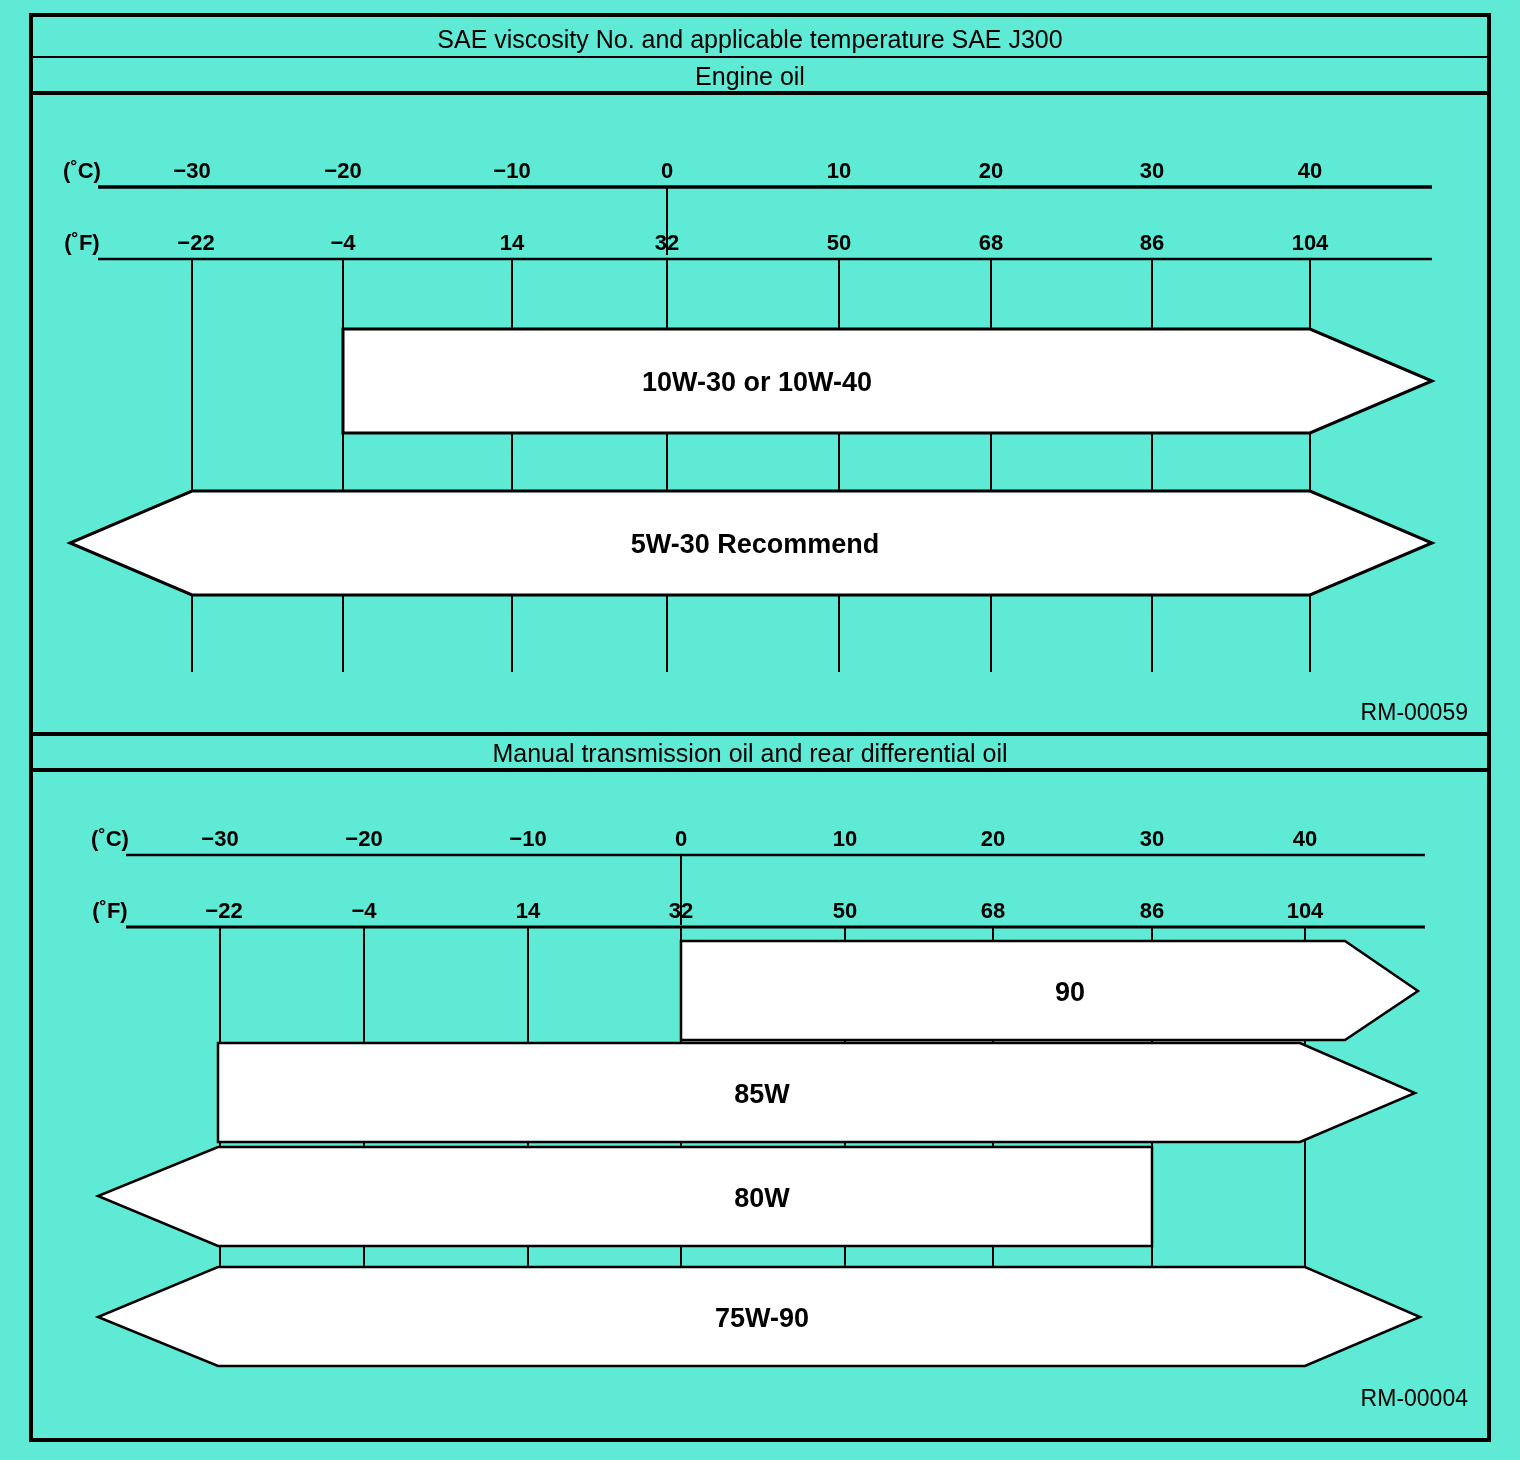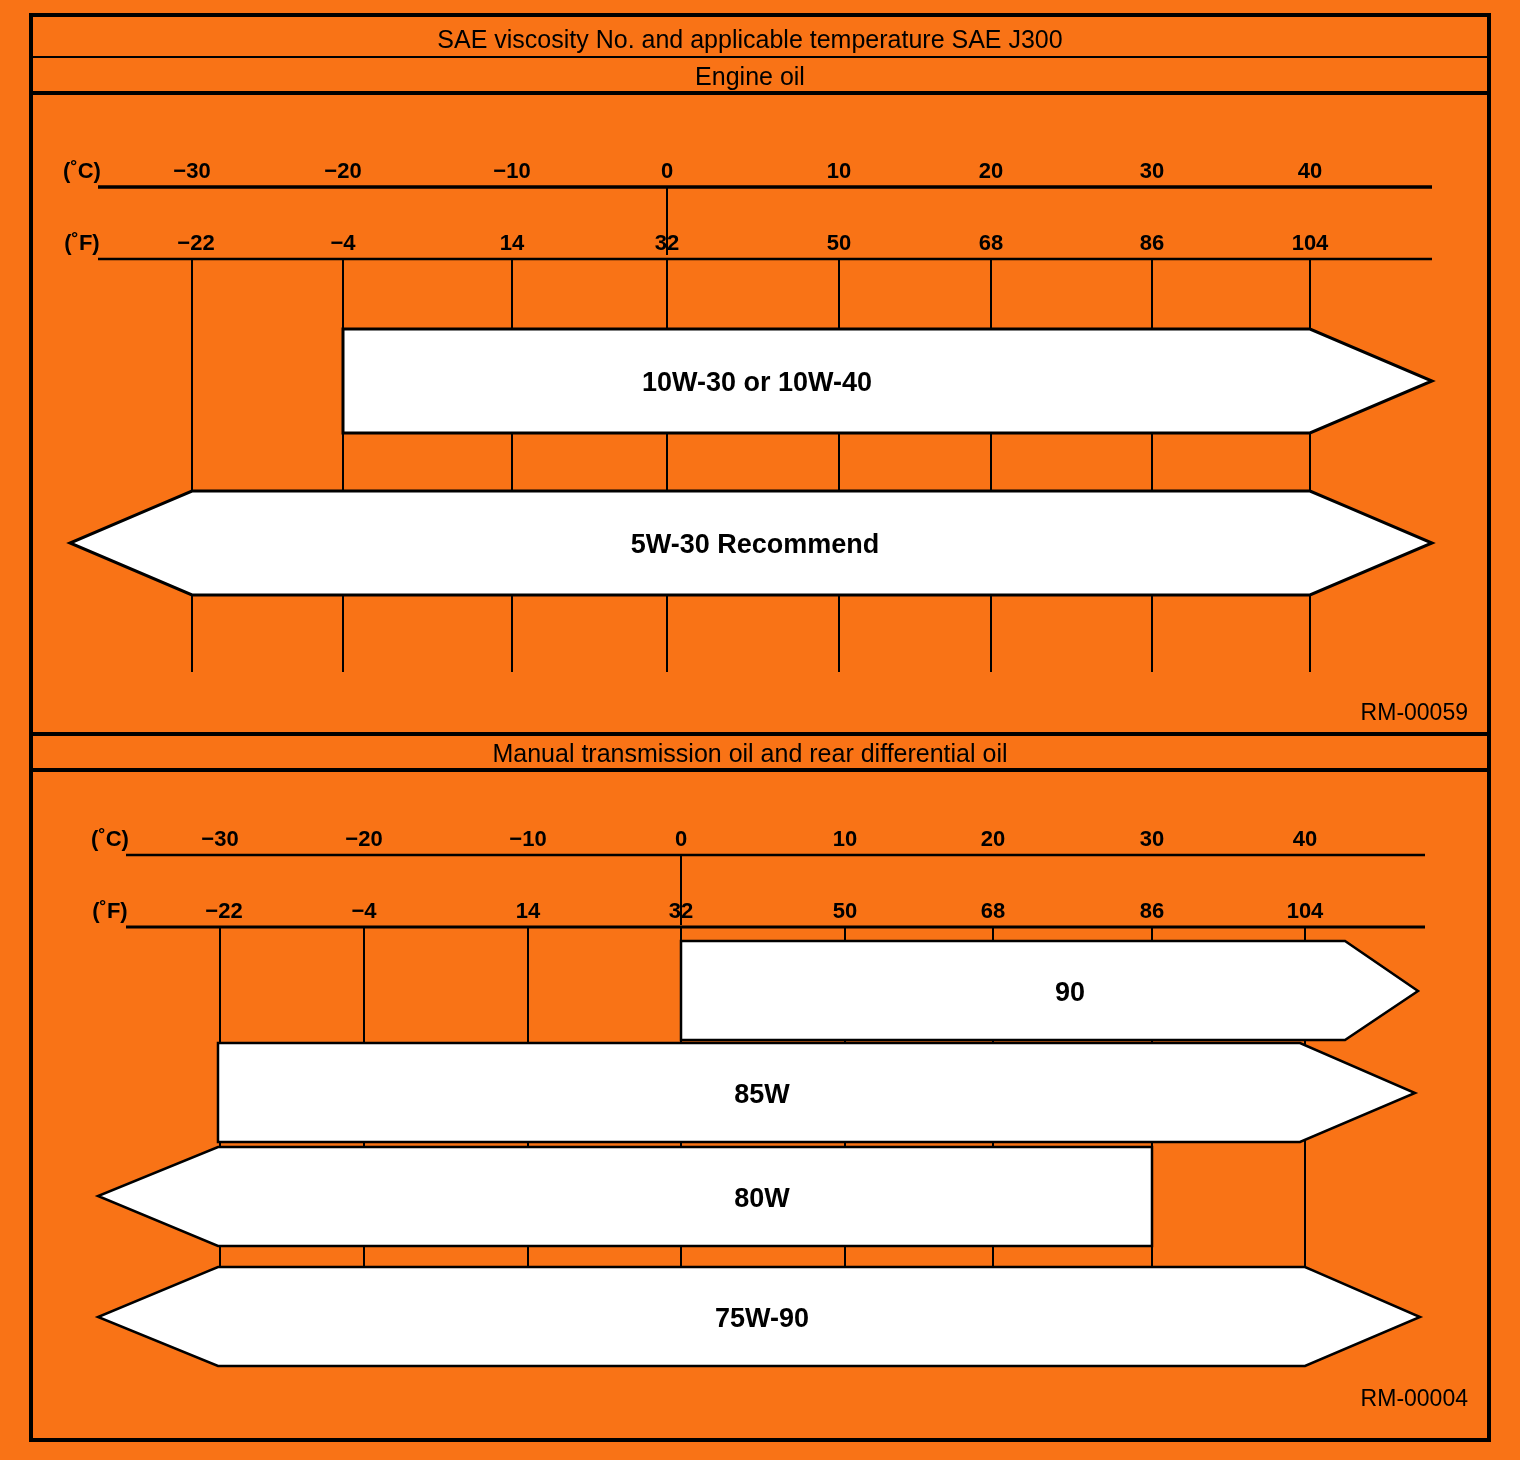--- a/index.html
+++ b/index.html
@@ -10,21 +10,21 @@
   body {
     width: 1520px;
     height: 1460px;
     font-family: "Liberation Sans", sans-serif;
     overflow: hidden;
   }
   #page {
     position: relative;
     width: 1520px;
     height: 1460px;
-    background: #f97316;
+    background: #5eead4;
   }
   .chart-svg {
     position: absolute;
     top: 0;
     left: 0;
     width: 1520px;
     height: 1460px;
   }
   text {
     font-family: "Liberation Sans", sans-serif;

